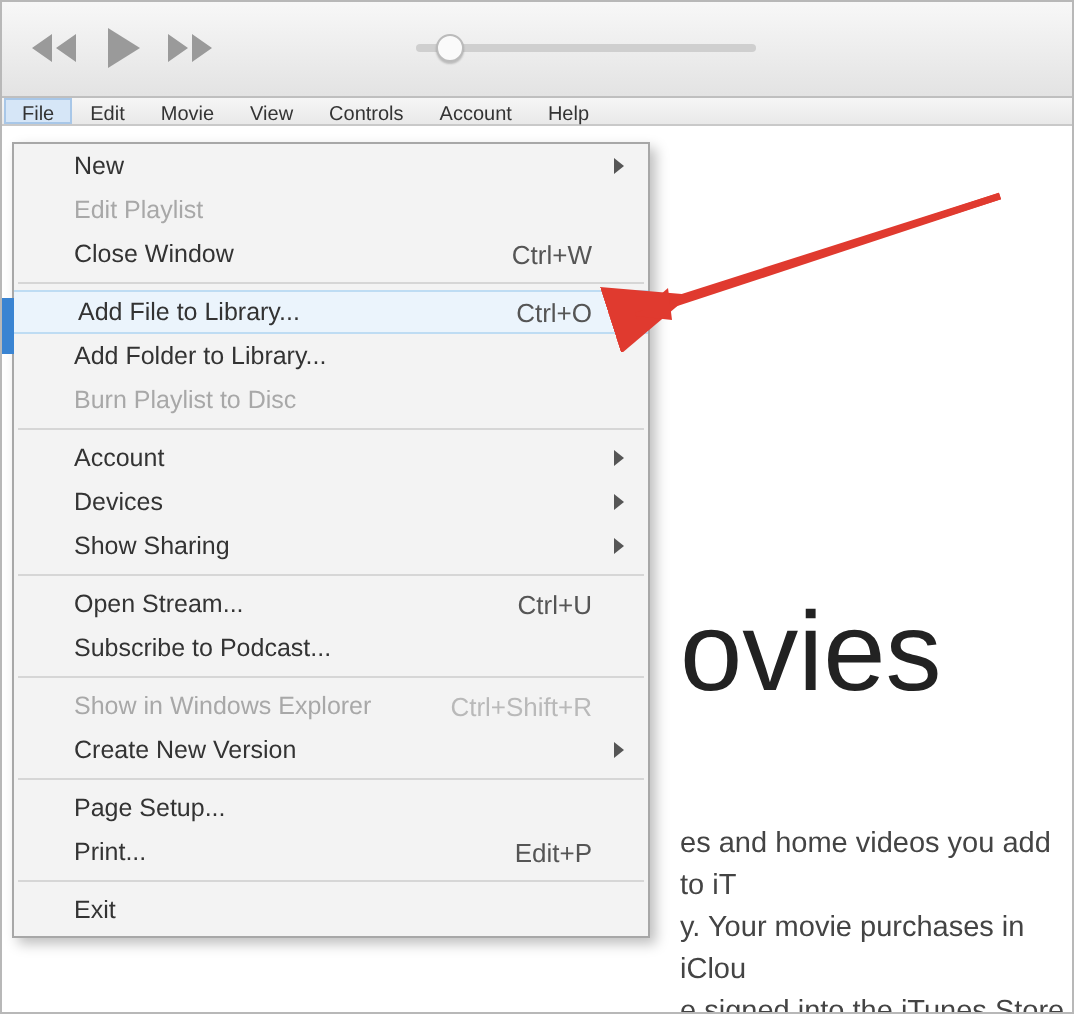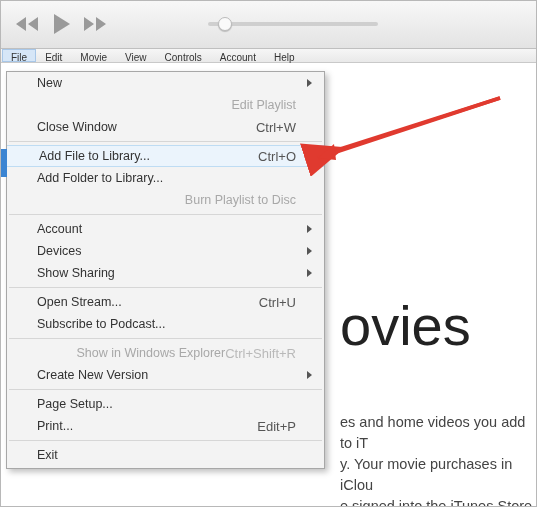--- a/index.html
+++ b/index.html
@@ -46,21 +46,21 @@
   }
   .drow {
     display:flex; align-items:center;
     height:22px;
     padding:0 28px 0 30px;
     position:relative;
   }
   .drow.hover { background:#ebf4fc; border-top:1px solid #bedcf3; border-bottom:1px solid #bedcf3; height:22px; padding-top:0;padding-left:32px; }
   .drow .lbl { flex:1; }
   .drow .shortcut { color:#555; font-size:13px;}
-  .drow.disabled { color:#a8a8a8;text-align:right; }
+  .drow.disabled { color:#a8a8a8; }
   .drow.disabled .shortcut { color:#b9b9b9; }
   .arrow {
     position:absolute; right:12px; top:50%; transform:translateY(-50%);
     width:0;height:0;border-top:4px solid transparent;border-bottom:4px solid transparent;border-left:5px solid #555;
   }
   .dsep { height:1px; background:#d6d6d6; margin:3px 2px; }
 
   .blue-bar { position:absolute; left:0; top:149px; width:7px; height:28px; background:#3a84d2; z-index:6;}
 
   .content { padding-left:340px; padding-top:230px; }

